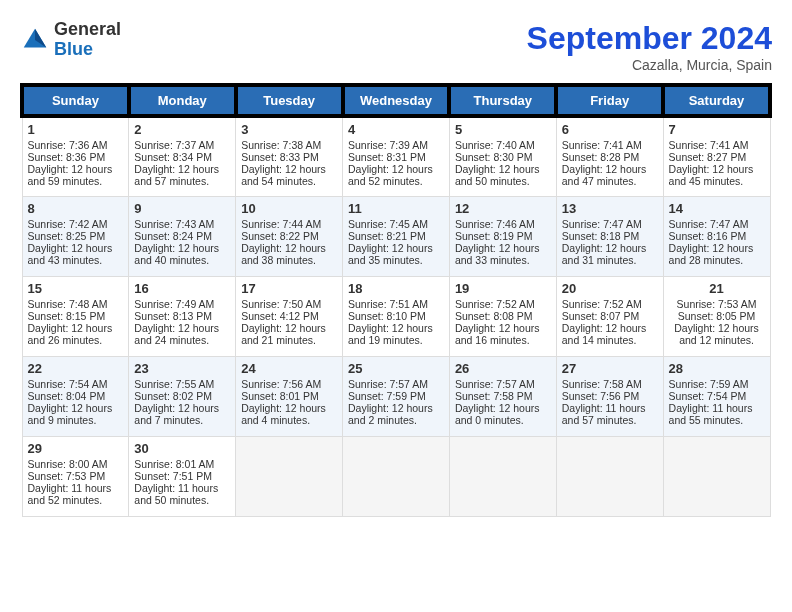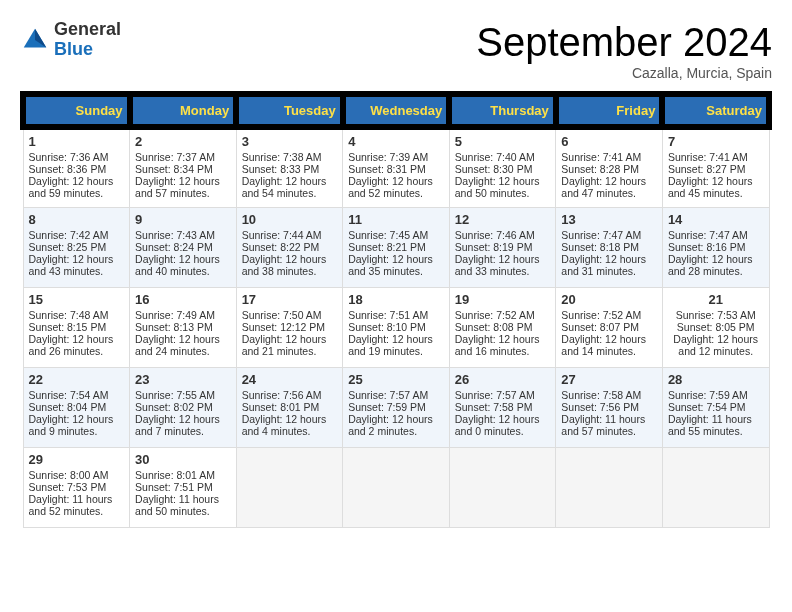--- a/index.html
+++ b/index.html
@@ -29,41 +29,41 @@
     .logo-general { color: #333; }
     .logo-blue { color: #1a6fba; }
     .logo-icon {
       width: 30px;
       height: 30px;
     }
     .title-section {
       text-align: right;
     }
     .month-title {
-      font-size: 40px;
-      font-weight: normal;
-      color: #000000;
+      font-size: 32px;
+      font-weight: bold;
+      color: #1d4ed8;
     }
     .location {
       font-size: 14px;
       color: #555;
     }
     table {
       width: 100%;
       border-collapse: collapse;
       table-layout: fixed;
     }
     th {
       background-color: #2a6db5;
-      color: #fde047;
+      color: #ffffff;
       padding: 6px 4px;
       font-size: 13px;
       font-weight: bold;
-      text-align: right;
-      border: 6px solid #000000;
+      text-align: center;
+      border: 4px solid #000000;
     }
     td {
       vertical-align: top;
       padding: 4px 5px;
       font-size: 10.5px;
       color: #333;
       border: 1px solid #ddd;
       height: 80px;
       background: #fff;
     }
@@ -219,21 +219,21 @@
         </td>
         <td style="background: rgb(255, 255, 255);">
           <span class="day-num">16</span>
           <div>Sunrise: 7:49 AM</div>
           <div>Sunset: 8:13 PM</div>
           <div>Daylight: 12 hours and 24 minutes.</div>
         </td>
         <td style="background: rgb(255, 255, 255);">
           <span class="day-num">17</span>
           <div>Sunrise: 7:50 AM</div>
-          <div>Sunset: 12:12 PM</div>
+          <div>Sunset: 4:12 PM</div>
           <div>Daylight: 12 hours and 21 minutes.</div>
         </td>
         <td style="background: rgb(255, 255, 255);">
           <span class="day-num">18</span>
           <div>Sunrise: 7:51 AM</div>
           <div>Sunset: 8:10 PM</div>
           <div>Daylight: 12 hours and 19 minutes.</div>
         </td>
         <td style="background: rgb(255, 255, 255);">
           <span class="day-num">19</span>

